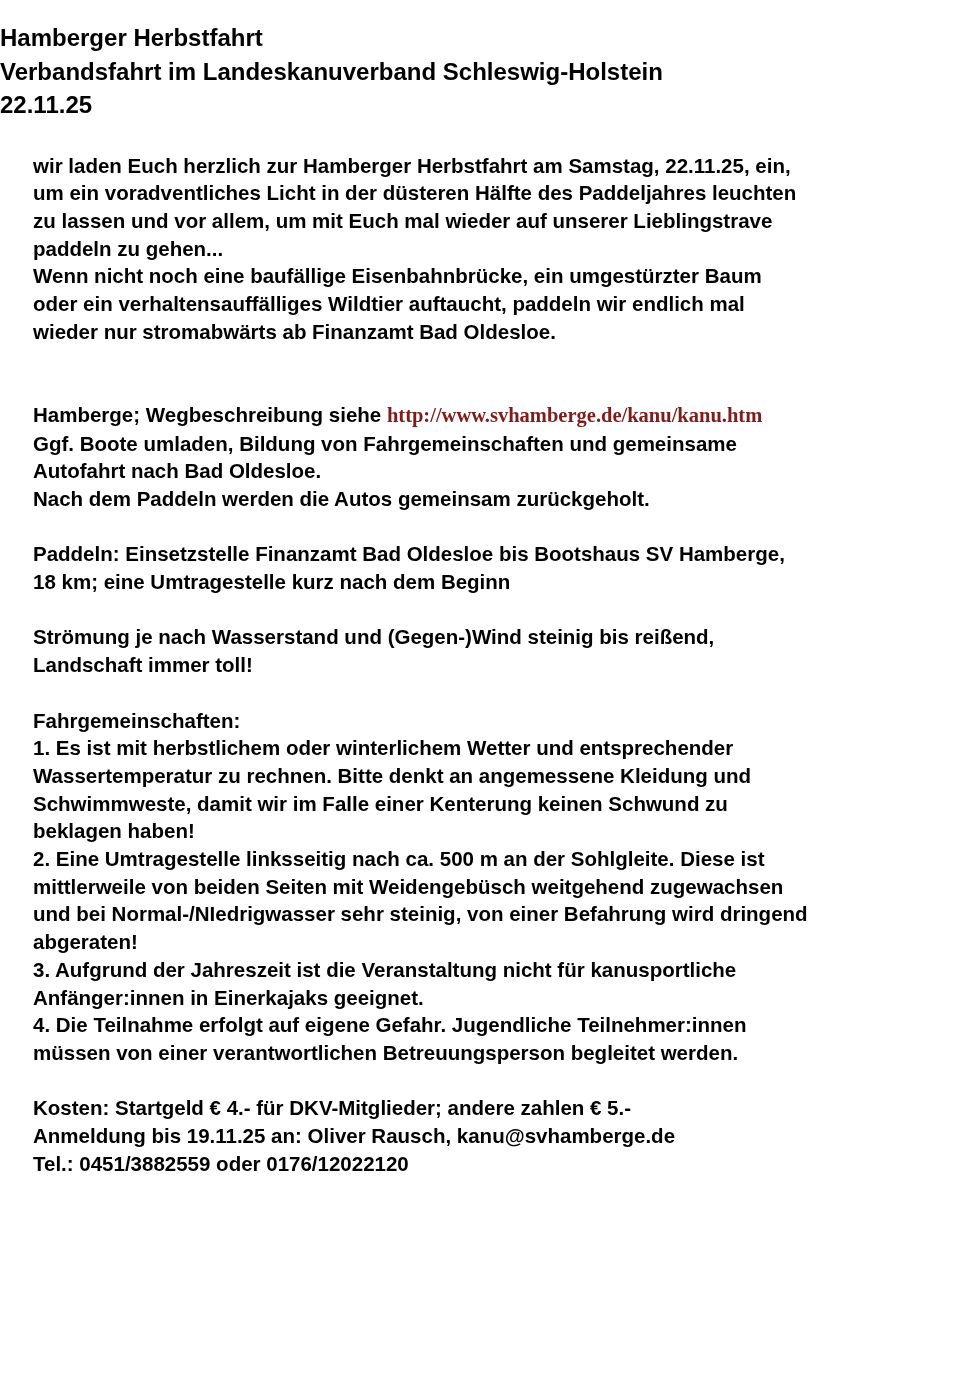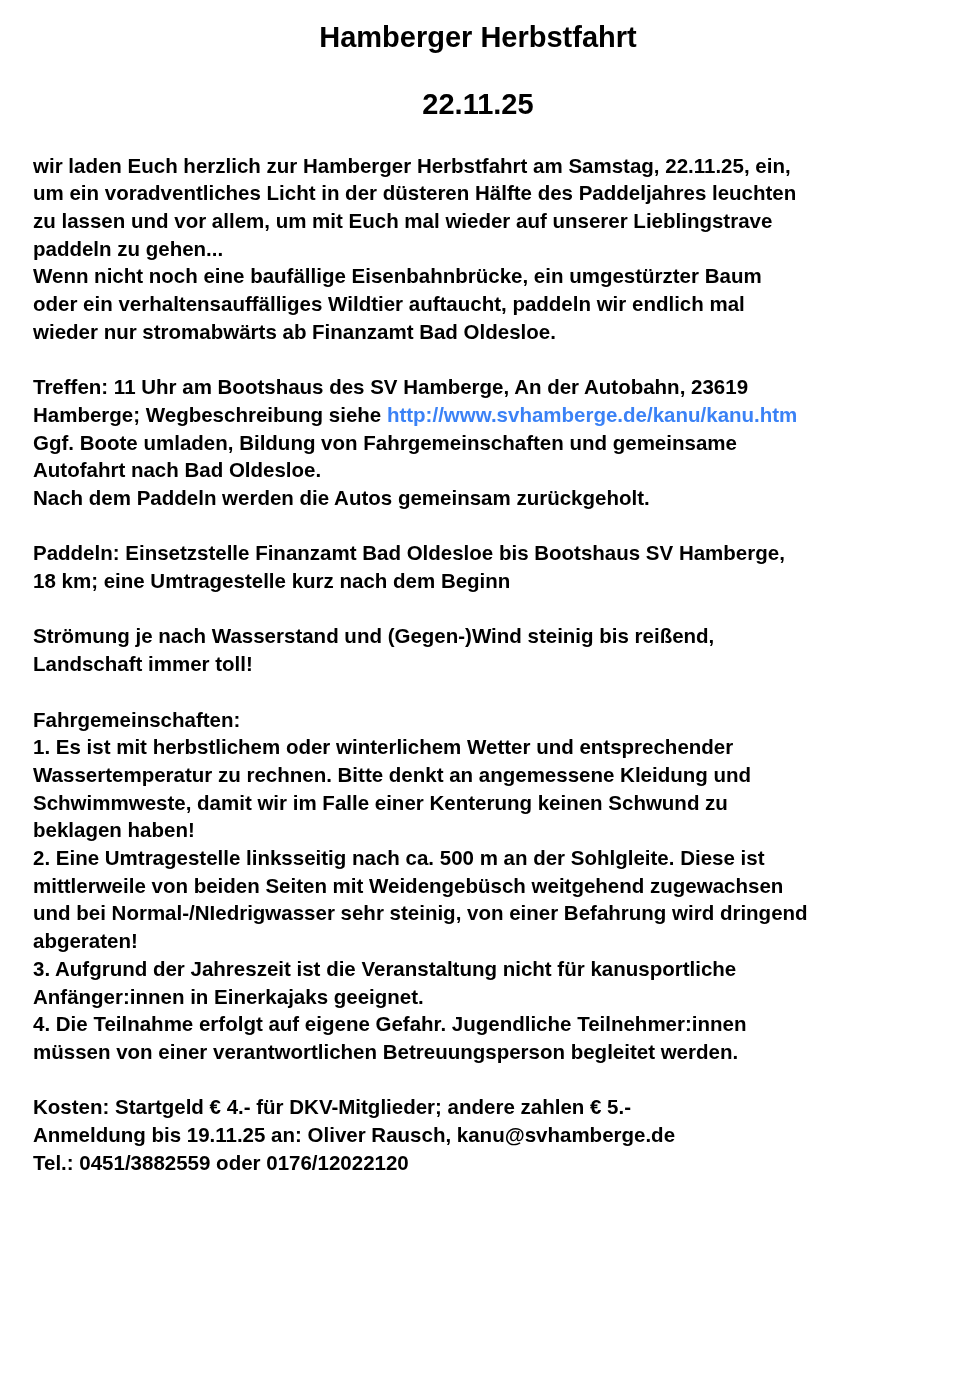--- a/index.html
+++ b/index.html
@@ -15,53 +15,54 @@
     font-weight: 700;
     color: #000000;
   }
   .doc {
     padding: 21px 8px 0 33px;
     font-size: 20.5px;
     line-height: 27.7px;
   }
   .doc-header {
     margin: 0 -8px 30px -33px; 
-    text-align: center;
-    font-size: 29px;
+    text-align: left;
+    font-size: 24px;
     line-height: 33.5px;
     white-space: pre;
   }
   .para {
     margin: 0 0 27.7px 0;
     white-space: pre; 
   }
   .para:last-child { margin-bottom: 0; }
   a.link {
-    color: #3b82f6;
+    color: #7f1d1d;
     text-decoration: none;
     cursor: pointer;
+    font-family: Liberation Serif, serif;
   }
 </style>
 </head>
 <body>
 
 <div class="doc">
 
-  <div class="doc-header"><span>Hamberger Herbstfahrt</span><br><br><span>22.11.25</span></div>
+  <div class="doc-header"><span>Hamberger Herbstfahrt</span><br><span>Verbandsfahrt im Landeskanuverband Schleswig-Holstein</span><br><span>22.11.25</span></div>
 
 
   <p class="para">wir laden Euch herzlich zur Hamberger Herbstfahrt am Samstag, 22.11.25, ein,
 um ein voradventliches Licht in der düsteren Hälfte des Paddeljahres leuchten
 zu lassen und vor allem, um mit Euch mal wieder auf unserer Lieblingstrave
 paddeln zu gehen...
 Wenn nicht noch eine baufällige Eisenbahnbrücke, ein umgestürzter Baum
 oder ein verhaltensauffälliges Wildtier auftaucht, paddeln wir endlich mal
 wieder nur stromabwärts ab Finanzamt Bad Oldesloe.</p>
 
-  <p class="para"><span>Treffen: 11 Uhr am Bootshaus des SV Hamberge, An der Autobahn, 23619</span><br><span>Hamberge; Wegbeschreibung siehe </span><a class="link">http://www.svhamberge.de/kanu/kanu.htm</a><br><span>Ggf. Boote umladen, Bildung von Fahrgemeinschaften und gemeinsame
+  <p class="para"><br><span>Hamberge; Wegbeschreibung siehe </span><a class="link">http://www.svhamberge.de/kanu/kanu.htm</a><br><span>Ggf. Boote umladen, Bildung von Fahrgemeinschaften und gemeinsame
 Autofahrt nach Bad Oldesloe.
 Nach dem Paddeln werden die Autos gemeinsam zurückgeholt.</span></p>
 
   <p class="para">Paddeln: Einsetzstelle Finanzamt Bad Oldesloe bis Bootshaus SV Hamberge,
 18 km; eine Umtragestelle kurz nach dem Beginn</p>
 
   <p class="para">Strömung je nach Wasserstand und (Gegen-)Wind steinig bis reißend,
 Landschaft immer toll!</p>
 
   <p class="para"><span>Fahrgemeinschaften:</span><br><span>1. Es ist mit herbstlichem oder winterlichem Wetter und entsprechender

